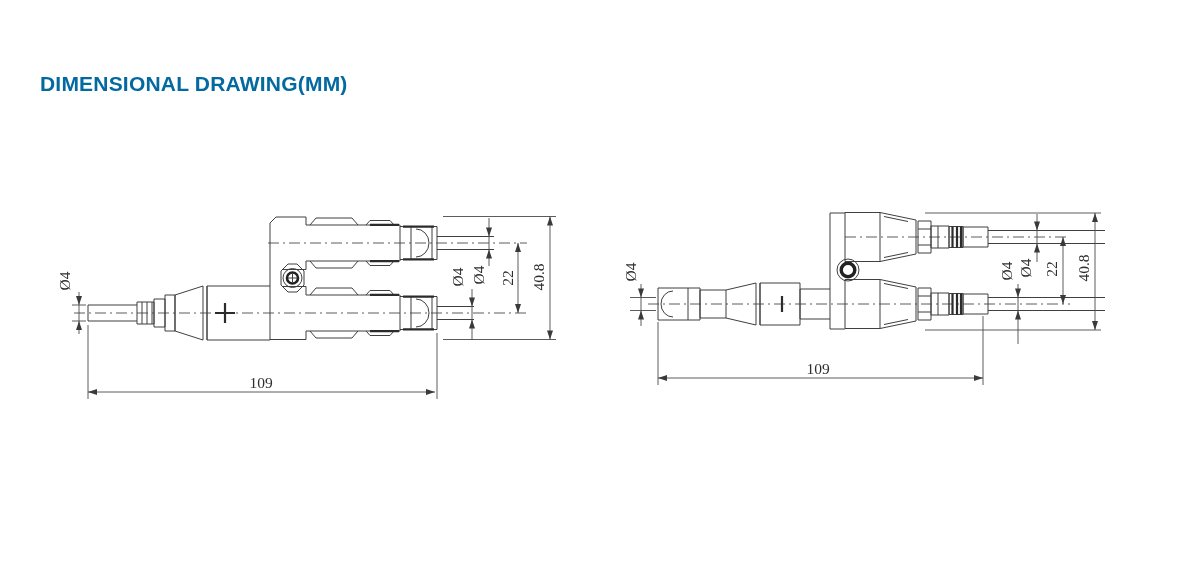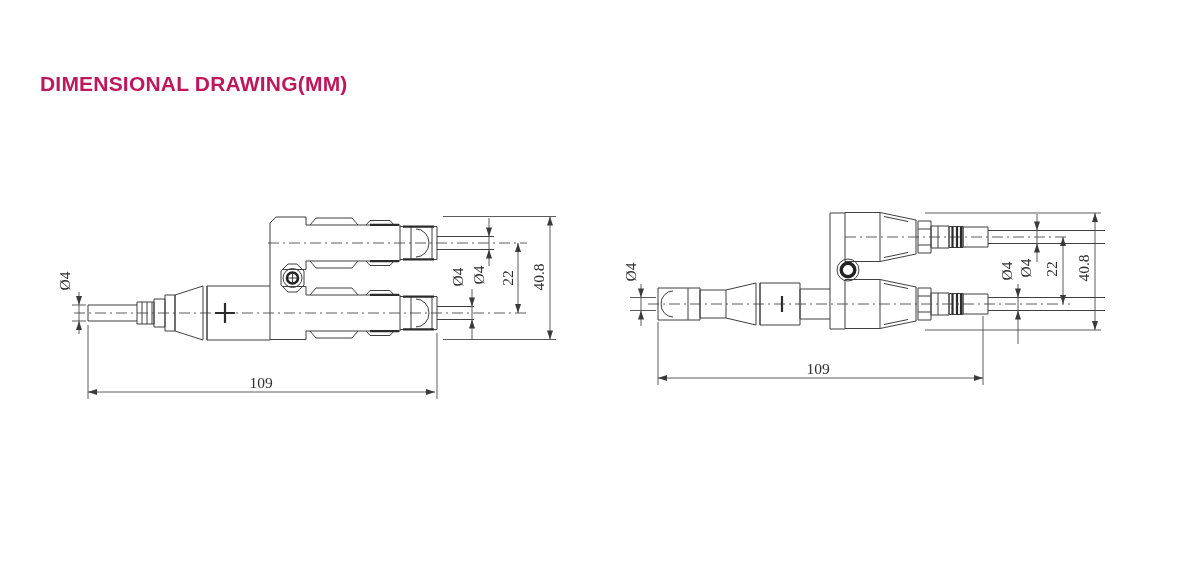--- a/index.html
+++ b/index.html
@@ -6,21 +6,21 @@
   body{
     width:1199px;height:567px;
     background:#ffffff;
     overflow:hidden;
     position:relative;
     font-family:"Liberation Sans", sans-serif;
   }
   .canvas{position:absolute;inset:0;width:1199px;height:567px;}
   .page-title{
     position:absolute;left:40px;top:72px;
-    font-size:21px;font-weight:700;color:#be185d;
+    font-size:21px;font-weight:700;color:#0369a1;
     letter-spacing:0.2px;white-space:nowrap;text-align:right;
   }
   svg{position:absolute;left:0;top:0;}
   .ln{stroke:#3f3f3f;stroke-width:1;fill:none;}
   .ln2{stroke:#2b2b2b;stroke-width:2.2;fill:none;}
   .cl{stroke:#4a4a4a;stroke-width:0.9;fill:none;stroke-dasharray:11 4 2 4;}
   .dim{stroke:#4a4a4a;stroke-width:0.9;fill:none;}
   .arr{fill:#3a3a3a;stroke:none;}
   .ring{stroke:#222222;fill:none;}
   .dimtext{

